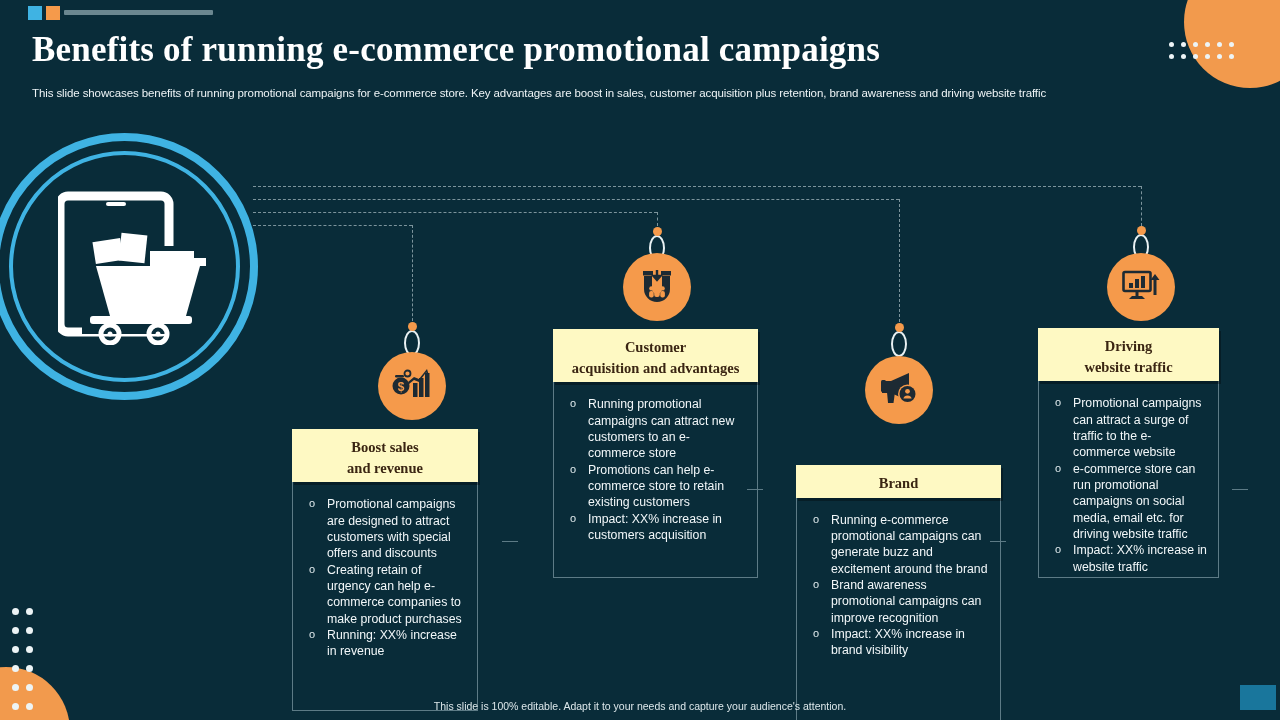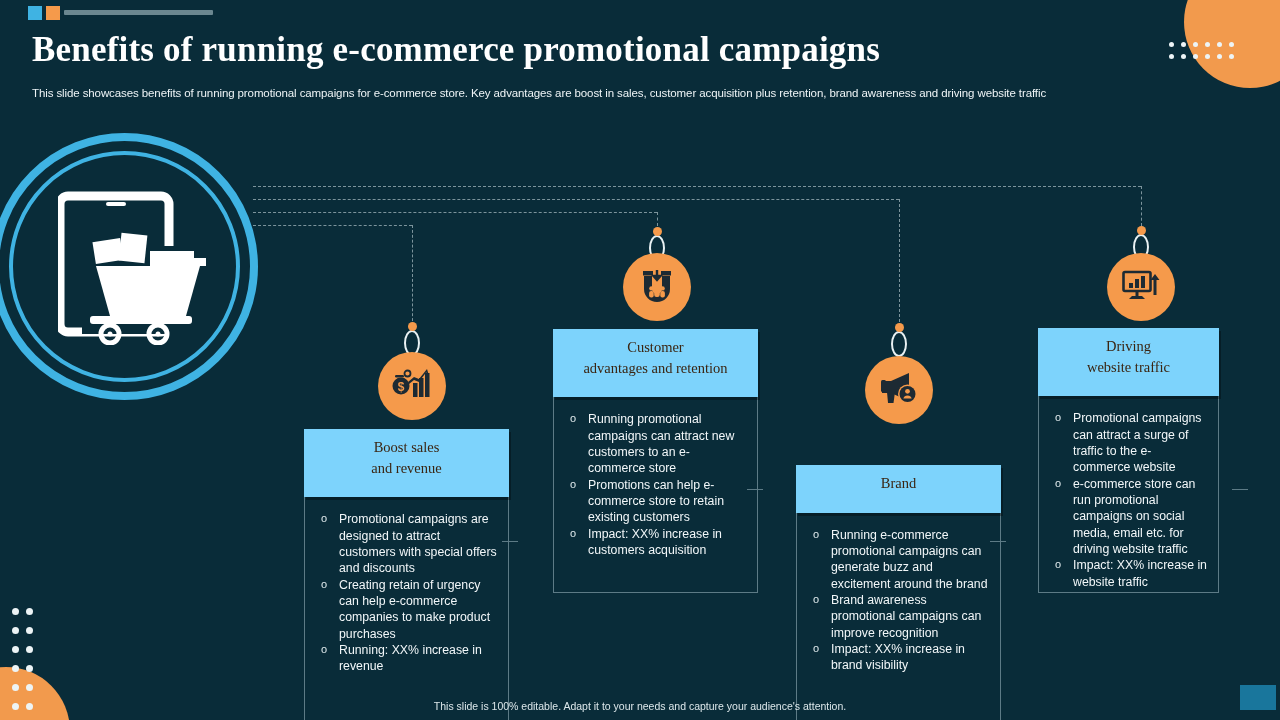--- a/index.html
+++ b/index.html
@@ -43,28 +43,28 @@
   }
   .subtitle{
     position:absolute; left:32px; top:87px;
     font-size:11.5px; color:#eef4f6; white-space:nowrap;
     letter-spacing:-0.1px;
   }
 
   
   .card{ position:absolute; }
   .card-head{
-    background:#7dd3fc;
+    background:#fef9c3;
     color:#3a2512;
     font-family:"Liberation Serif", serif;
-    font-weight:normal;
+    font-weight:bold;
     font-size:14.5px;
     text-align:center;
     line-height:1.42;
-    padding:8px 6px 19px;
+    padding:8px 6px 4px;
     box-shadow:2px 3px 0 rgba(0,0,0,0.30);
     position:relative; z-index:3;
   }
   .card-body{
     border:1px solid #5d7b86;
     border-top:none;
     padding:14px 10px 14px 8px;
     background:transparent;
   }
   .card-body ul{ list-style:none; }
@@ -209,21 +209,21 @@
           <rect x="27" y="11" width="4.5" height="19"></rect>
           <rect x="33" y="6" width="4.5" height="24"></rect>
           <path d="M16 15 L22 10 L27 12 L35 2 l1.5 5 l-2.5 -1.5 L27 15 l-5 -2 l-5 4 z"></path>
           <circle cx="15.5" cy="6.5" r="3" fill="none" stroke="#1d2a33" stroke-width="1.8"></circle>
           <rect x="3" y="8" width="9" height="2.4" rx="1.2"></rect>
         </g>
         <text x="9" y="24" font-size="12" font-family="Liberation Sans, sans-serif" font-weight="bold" fill="#f59a4b" text-anchor="middle">$</text>
       </svg>
     </span>
   </div>
-  <div class="card" style="left:304px;top:429px;width:205px;">
+  <div class="card" style="left:292px;top:429px;width:186px;">
     <div class="card-head">
       <div>Boost sales</div>
       <div>and revenue</div>
     </div>
     <div class="card-body" style="height:229px;">
       <ul>
         <li><span class="mk">o</span><span>Promotional campaigns are designed to attract customers with special offers and discounts</span></li>
         <li><span class="mk">o</span><span>Creating retain of urgency can help e-commerce companies to make product purchases</span></li>
         <li><span class="mk">o</span><span>Running: XX% increase in revenue</span></li>
       </ul>
@@ -249,21 +249,21 @@
             <rect x="11.1" y="25" width="4.6" height="6.5" rx="2"></rect>
           <circle cx="24.6" cy="22.4" r="2.2"></circle>
             <rect x="22.3" y="25" width="4.6" height="6.5" rx="2"></rect>
         </g>
       </svg>
     </span>
   </div>
   <div class="card" style="left:553px;top:329px;width:205px;">
     <div class="card-head">
       <div>Customer</div>
-      <div>advantages and retention</div>
+      <div>acquisition and advantages</div>
     </div>
     <div class="card-body" style="height:196px;">
       <ul>
         <li><span class="mk">o</span><span>Running promotional campaigns can attract new customers to an e-commerce store</span></li>
         <li><span class="mk">o</span><span>Promotions can help e-commerce store to retain existing customers</span></li>
         <li><span class="mk">o</span><span>Impact: XX% increase in customers acquisition</span></li>
       </ul>
     </div>
   </div>
   <div class="tick" style="left:747px;top:489px;width:16px;"></div>

